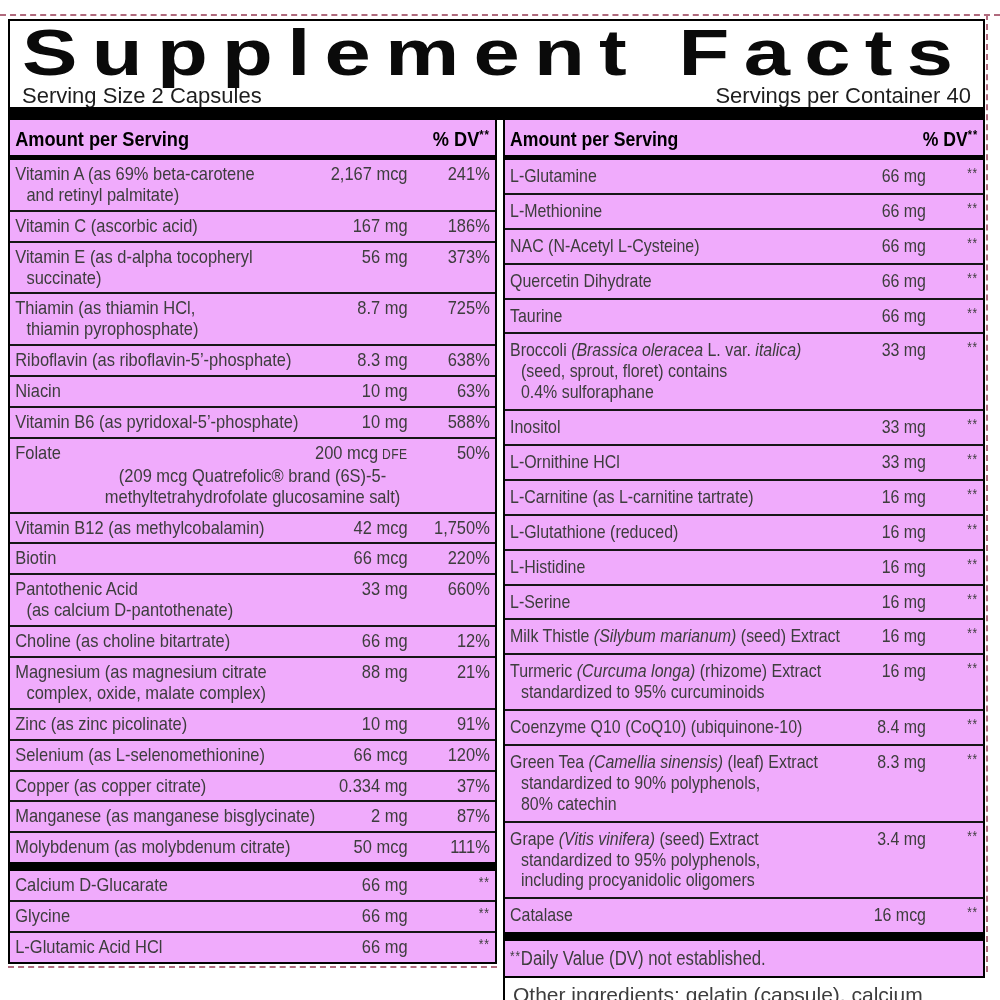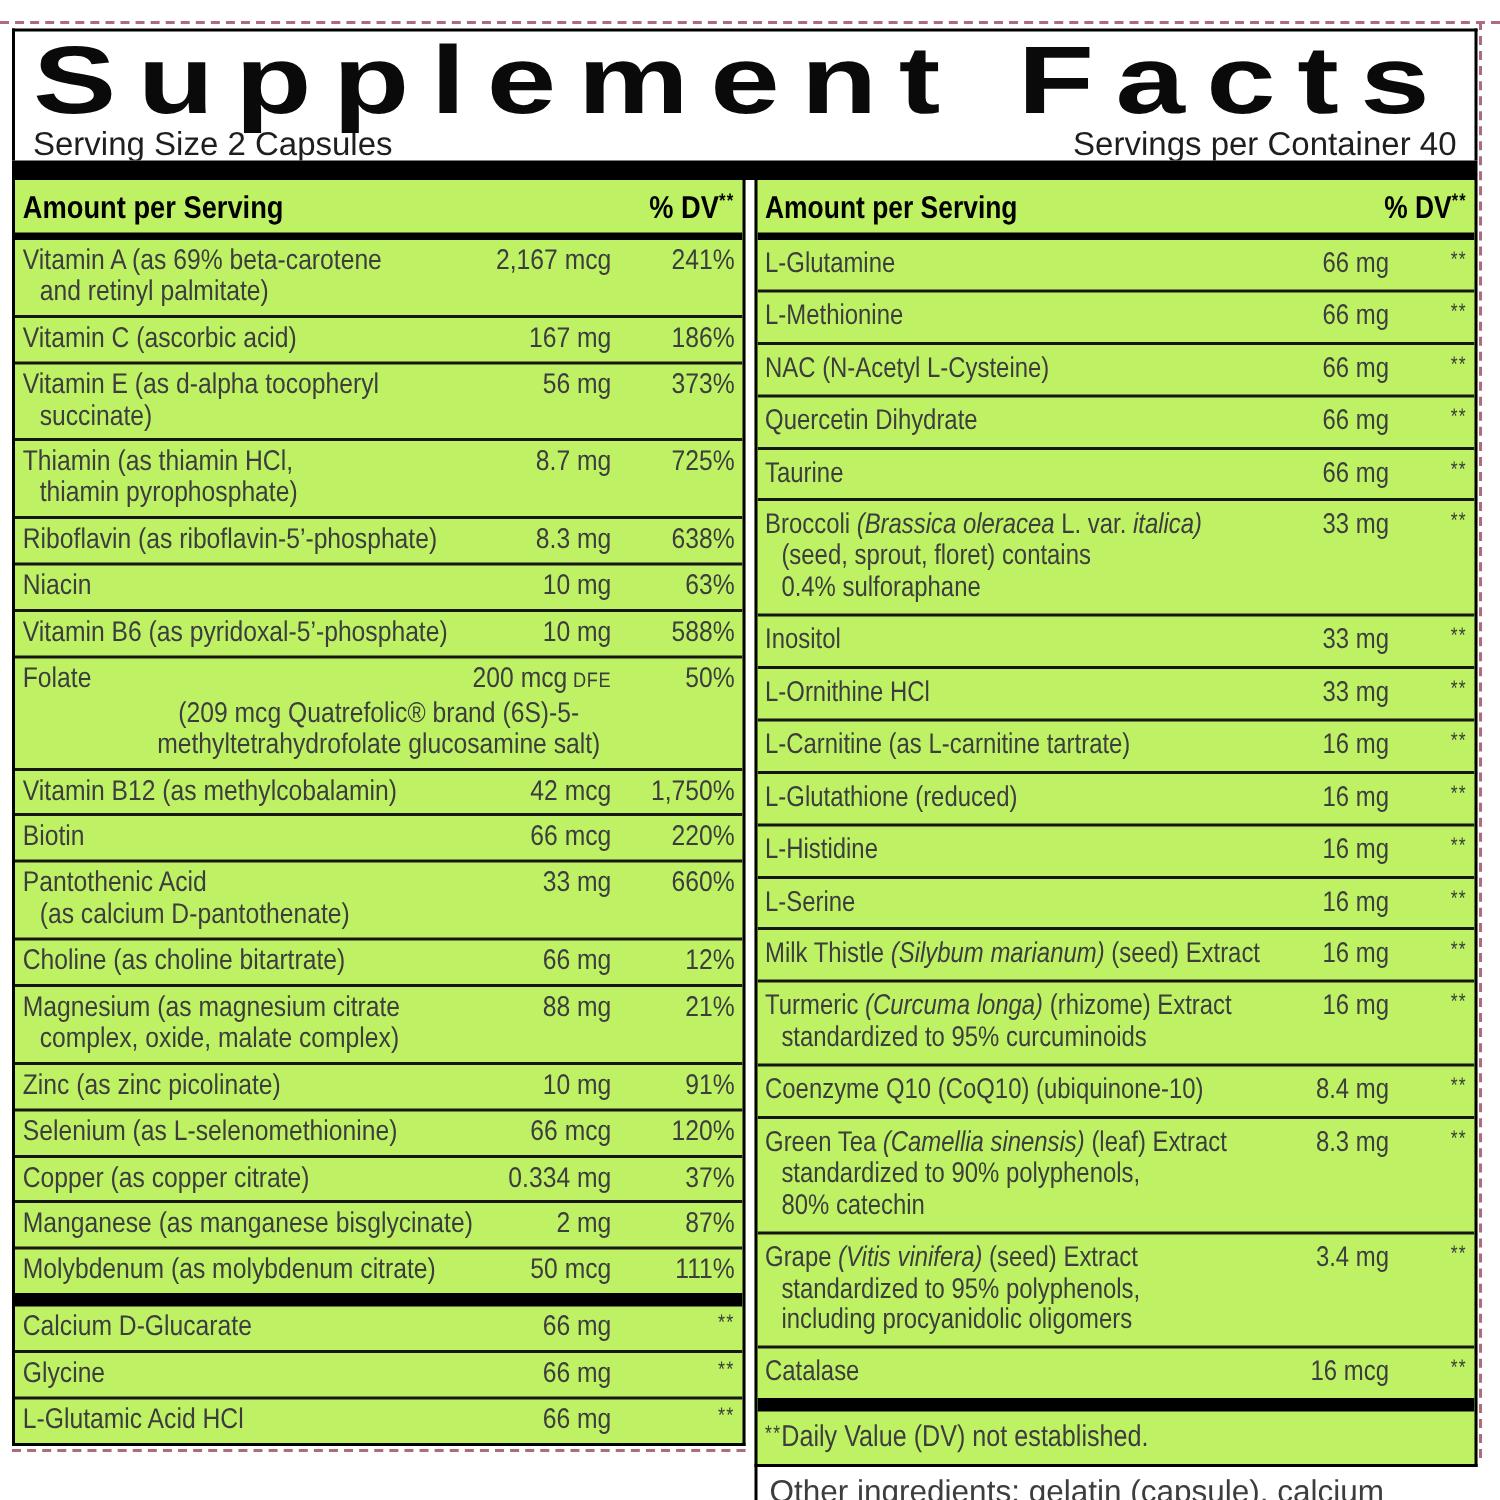--- a/index.html
+++ b/index.html
@@ -22,21 +22,21 @@
   }
   .title{
     font-weight:700;color:#0a0a0a;font-size:64px;line-height:0.92;letter-spacing:11px;
     white-space:nowrap;transform:scaleX(1.30);transform-origin:0 50%;
   }
   .serving-row{margin-top:auto;display:flex;justify-content:space-between;font-size:22px;color:#1e1e1e;}
   .thick-bar{height:13px;background:var(--ink);}
   .cols{display:flex;gap:6px;align-items:flex-start;}
   .col-left{width:489px;}
   .col-right{width:482px;}
-  .panel{box-sizing:border-box;border:2px solid var(--ink);border-top:none;overflow:hidden;background:#bef264;}
+  .panel{box-sizing:border-box;border:2px solid var(--ink);border-top:none;overflow:hidden;background:#f0abfc;}
   .cond{transform-origin:0 0;}
   .col-left .cond{width:560px;transform:scaleX(0.8661);}
   .col-right .cond{width:570px;transform:scaleX(0.8386);}
   .col-header{
     display:flex;justify-content:space-between;align-items:flex-end;
     font-weight:700;font-size:21px;color:var(--ink);
     padding:7px 6px 4px;border-bottom:5px solid var(--ink);
   }
   .hsup{font-size:13px;position:relative;top:-7px;letter-spacing:1px;}
   .row{

